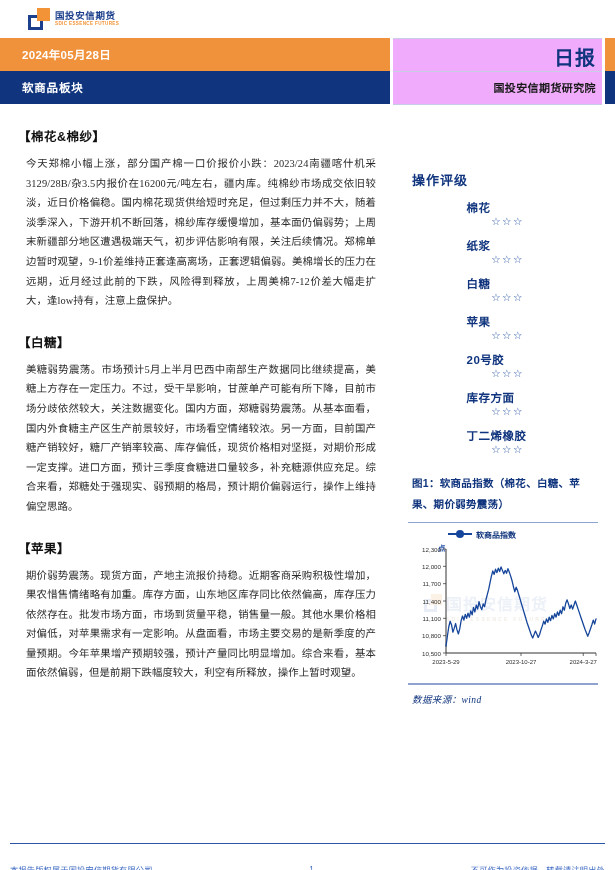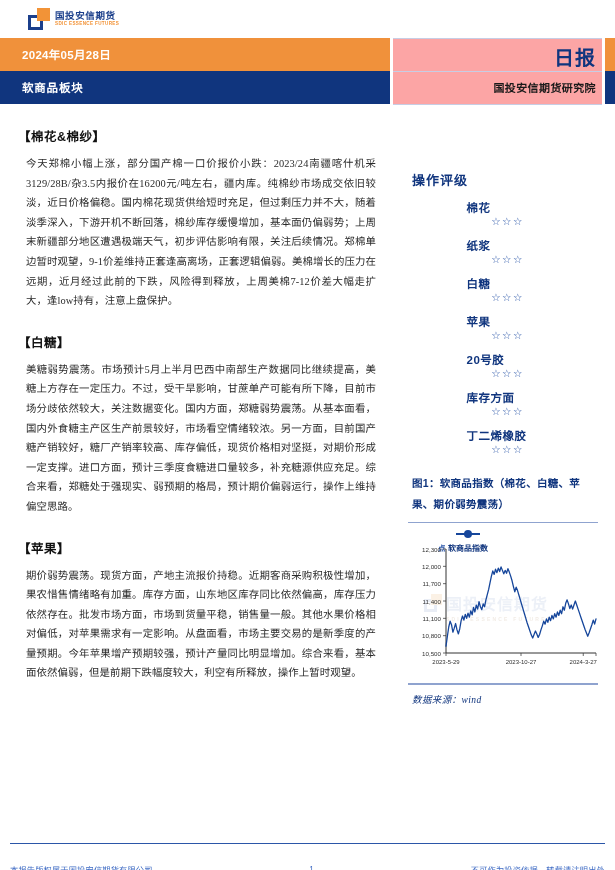--- a/index.html
+++ b/index.html
@@ -106,21 +106,21 @@
     font-family: "Liberation Sans", sans-serif;
     font-size: 11.5px;
     font-weight: bold;
     color: #ffffff;
     letter-spacing: 0.8px;
   }
   .hdr-right {
     position: absolute;
     left: 393px; top: 0;
     width: 209px; height: 66px;
-    background: #fca5a5;
+    background: #f0abfc;
   }
   .hdr-right .rule {
     position: absolute;
     left: 0; width: 209px;
     height: 1px;
     background: #c7cde4;
   }
   .rule-top { top: 0; }
   .rule-mid { top: 33px; }
   .rule-bot { top: 66px; }
@@ -225,23 +225,22 @@
   .chart-box {
     position: relative;
     margin: 6px 0 0 8px;
     width: 196px;
     height: 152px;
   }
   .chart-legend {
     position: absolute;
     left: 42px; top: 0;
     display: flex;
-    align-items: center;
+    align-items: flex-start;
     gap: 4px;
-    flex-direction: column;
   }
   .legend-swatch {
     display: inline-block;
     position: relative;
     width: 24px; height: 9px;
   }
   .legend-swatch::before {
     content: "";
     position: absolute;
     left: 0; top: 3.5px;

